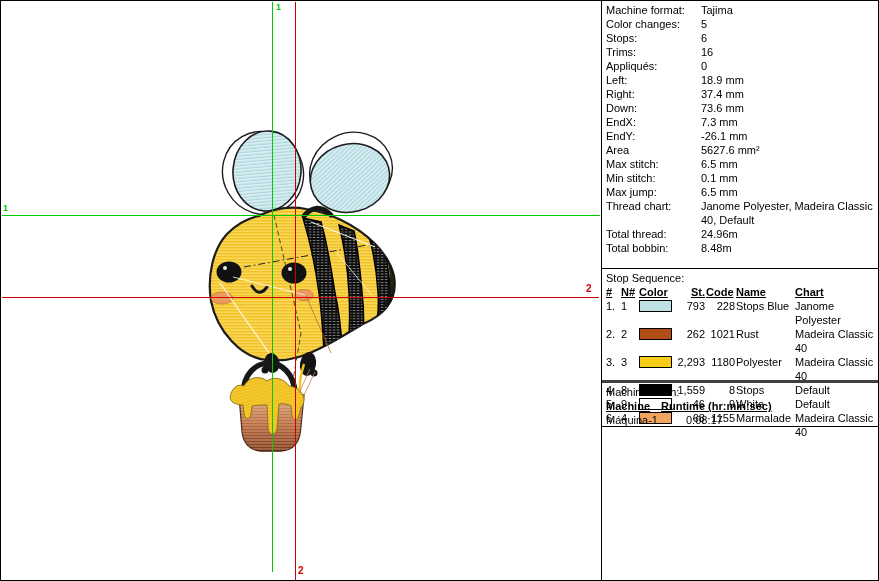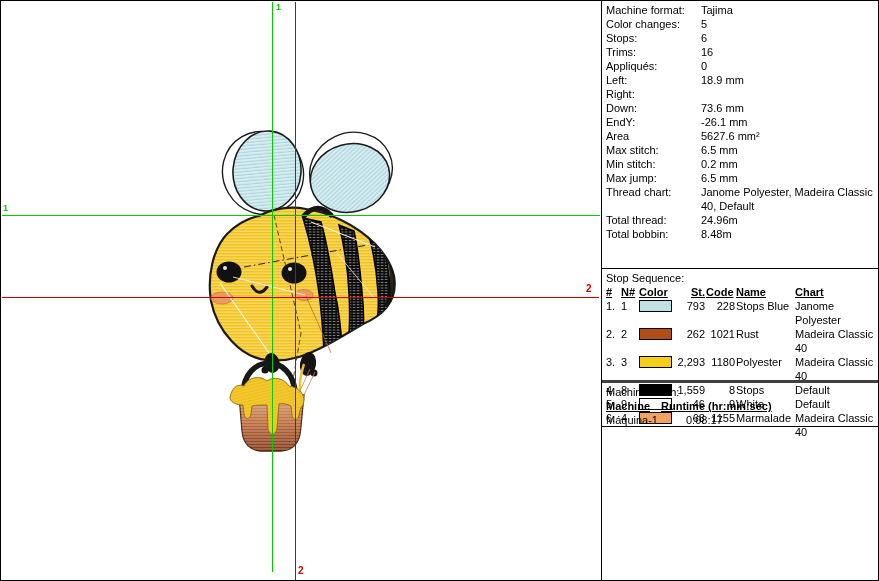--- a/index.html
+++ b/index.html
@@ -201,40 +201,45 @@
       <div class="stat-row">
           <span class="stat-label">Appliqués:</span>
           <span class="stat-value">0</span>
         </div>
       <div class="stat-row">
           <span class="stat-label">Left:</span>
           <span class="stat-value">18.9 mm</span>
         </div>
       <div class="stat-row">
           <span class="stat-label">Right:</span>
+          <span class="stat-value">37.4 mm</span>
         </div>
       <div class="stat-row">
           <span class="stat-label">Down:</span>
           <span class="stat-value">73.6 mm</span>
         </div>
       <div class="stat-row">
+          <span class="stat-label">EndX:</span>
+          <span class="stat-value">7.3 mm</span>
+        </div>
+      <div class="stat-row">
           <span class="stat-label">EndY:</span>
           <span class="stat-value">-26.1 mm</span>
         </div>
       <div class="stat-row">
           <span class="stat-label">Area</span>
           <span class="stat-value">5627.6 mm²</span>
         </div>
       <div class="stat-row">
           <span class="stat-label">Max stitch:</span>
           <span class="stat-value">6.5 mm</span>
         </div>
       <div class="stat-row">
           <span class="stat-label">Min stitch:</span>
-          <span class="stat-value">0.2 mm</span>
+          <span class="stat-value">0.1 mm</span>
         </div>
       <div class="stat-row">
           <span class="stat-label">Max jump:</span>
           <span class="stat-value">6.5 mm</span>
         </div>
       <div class="stat-row">
           <span class="stat-label">Thread chart:</span>
           <span class="stat-value">Janome Polyester, Madeira Classic 40, Default</span>
         </div>
       <div class="stat-row">

